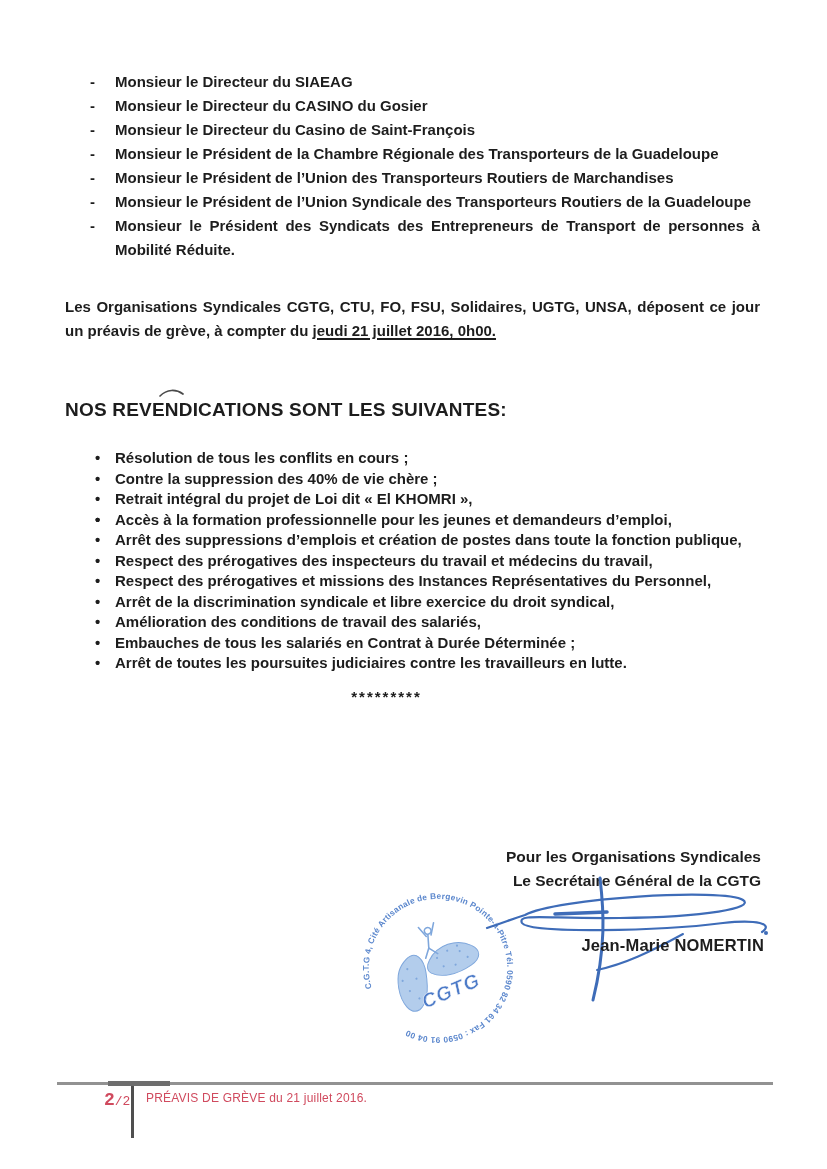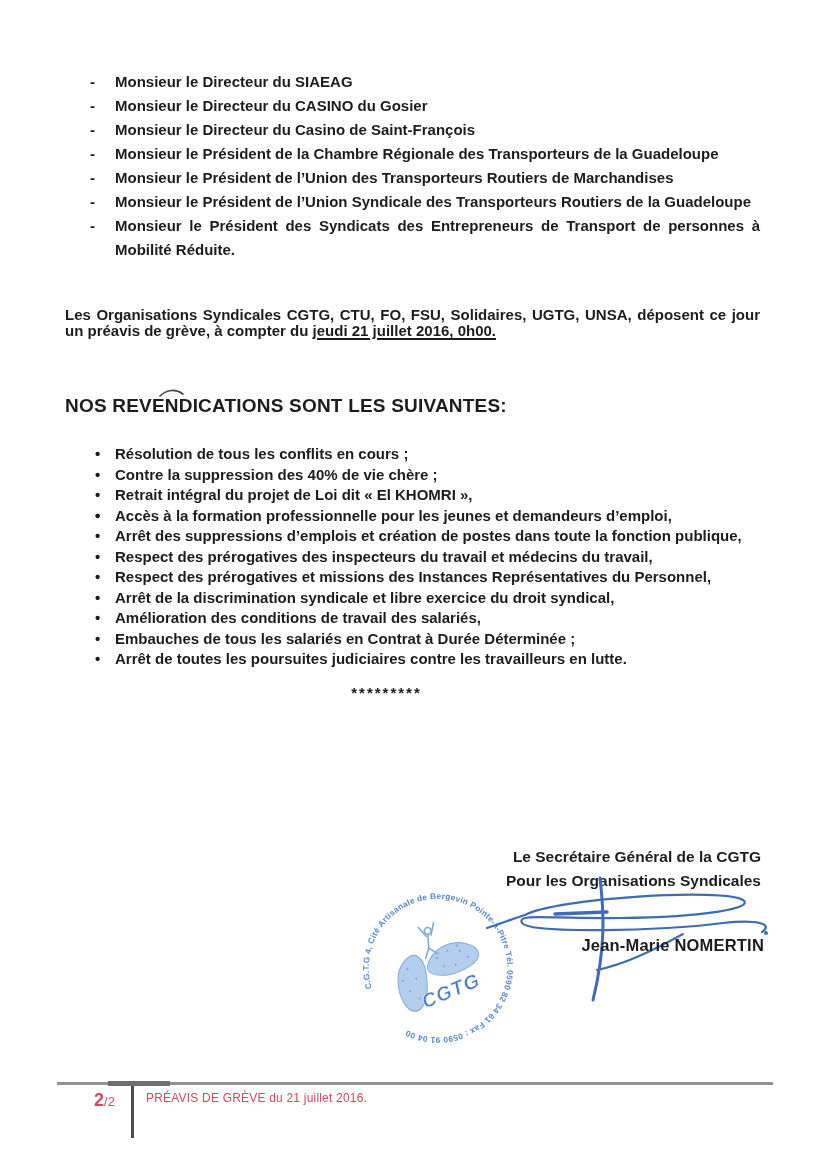--- a/index.html
+++ b/index.html
@@ -17,21 +17,21 @@
     overflow:hidden;
   }
   .content{padding:70px 67px 0 65px;}
 
   
   ul.addressees{list-style:none;margin:0;padding:0 0 0 25px;font-size:15px;line-height:24px;}
   ul.addressees li{position:relative;padding-left:25px;text-align:justify;}
   ul.addressees .marker{position:absolute;left:0;top:0;}
 
   
-  .preamble{margin:45px 0 0;font-size:15px;line-height:16px;text-align:justify;}
+  .preamble{margin:33px 0 0;font-size:15px;line-height:24px;text-align:justify;}
   .date-u{text-decoration:underline;text-decoration-thickness:2px;text-underline-offset:2px;}
 
   
   .demands-heading{
     margin:56px 0 0;font-size:19px;letter-spacing:.2px;
     text-decoration-thickness:2.5px;text-underline-offset:3px;
   }
 
   
   ul.demands{list-style:none;margin:27px 0 0;padding:0 0 0 30px;font-size:15px;line-height:20.5px;}
@@ -56,21 +56,21 @@
   .sig-stroke{stroke:var(--signature_blue);fill:none;stroke-linecap:round;}
   .sig-dot{fill:var(--signature_blue);}
 
   .pen-mark{position:absolute;left:158px;top:387px;}
   .pen-stroke{stroke:#4a4a4a;fill:none;stroke-linecap:round;}
 
   
   .footer-line{position:absolute;left:57px;top:1082px;width:716px;height:3px;background:#929292;}
   .footer-line-dark{position:absolute;left:108px;top:1081px;width:62px;height:5px;background:#6e6e6e;}
   .footer-bar{position:absolute;left:131px;top:1086px;width:3px;height:52px;background:#4f4f4f;}
-  .footer-page{position:absolute;left:94px;top:1090px;color:var(--footer_red);font-weight:400;}
+  .footer-page{position:absolute;left:104px;top:1090px;color:var(--footer_red);font-weight:400;font-family:Liberation Mono, monospace;}
   .footer-page .pg-num{font-size:18px;font-weight:700;}
   .footer-page .pg-total{font-size:13px;}
   .footer-title{position:absolute;left:146px;top:1091px;color:var(--footer_red);font-size:12px;font-weight:400;letter-spacing:.2px;}
 </style>
 </head>
 <body>
 
 <div class="page">
   <div class="content">
 
@@ -104,22 +104,22 @@
     </ul>
 
     <div class="separator">*********</div>
   </div>
 
   <svg class="pen-mark" width="28" height="11" viewBox="0 0 28 11">
     <path class="pen-stroke" d="M 2 9 C 9 2 18 2 25 7" stroke-width="1.7"></path>
   </svg>
 
   <div class="sign-lines">
+    <div>Pour les Organisations Syndicales</div>
     <div>Le Secrétaire Général de la CGTG</div>
-    <div>Pour les Organisations Syndicales</div>
   </div>
 
   <svg class="stamp-svg" width="168" height="168" viewBox="-85 -85 170 170">
     <defs>
       <path id="ringPath" d="M -70 0 A 70 70 0 1 1 70 0 A 70 70 0 1 1 -70 0"></path>
     </defs>
     <text class="stamp-ring-text">
       <textPath href="#ringPath" startOffset="0">C.G.T.G  4, Cité Artisanale de Bergevin Pointe-à-Pitre Tél. 0590 82 34 61 Fax : 0590 91 04 00</textPath>
     </text>
     <g>

